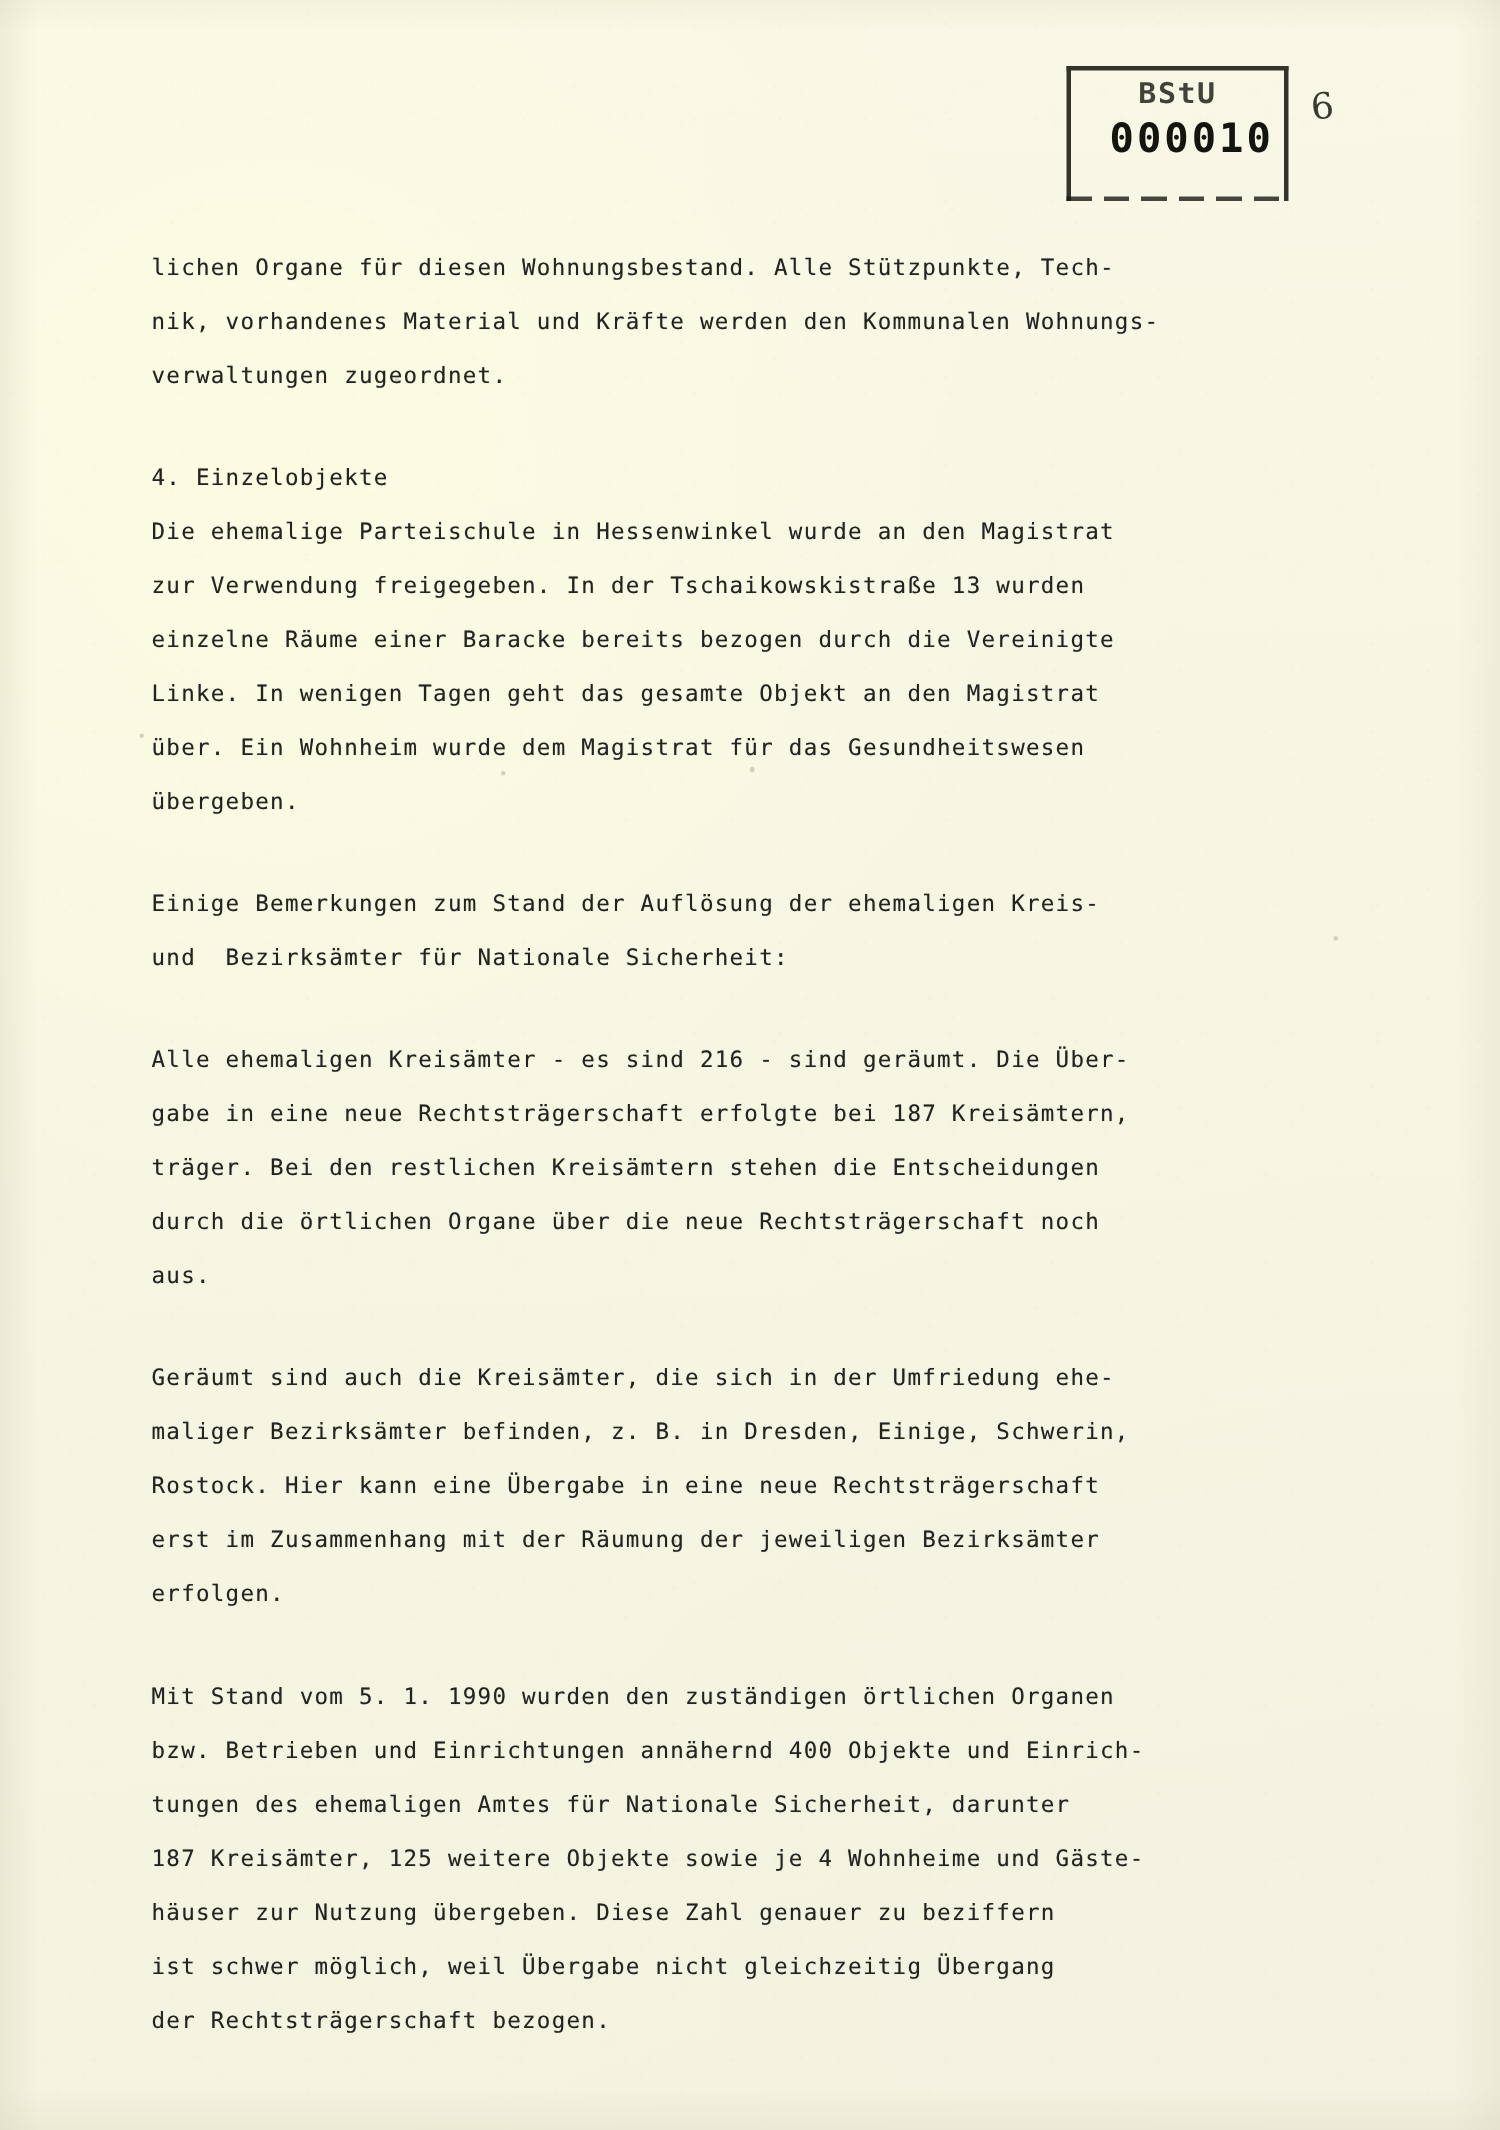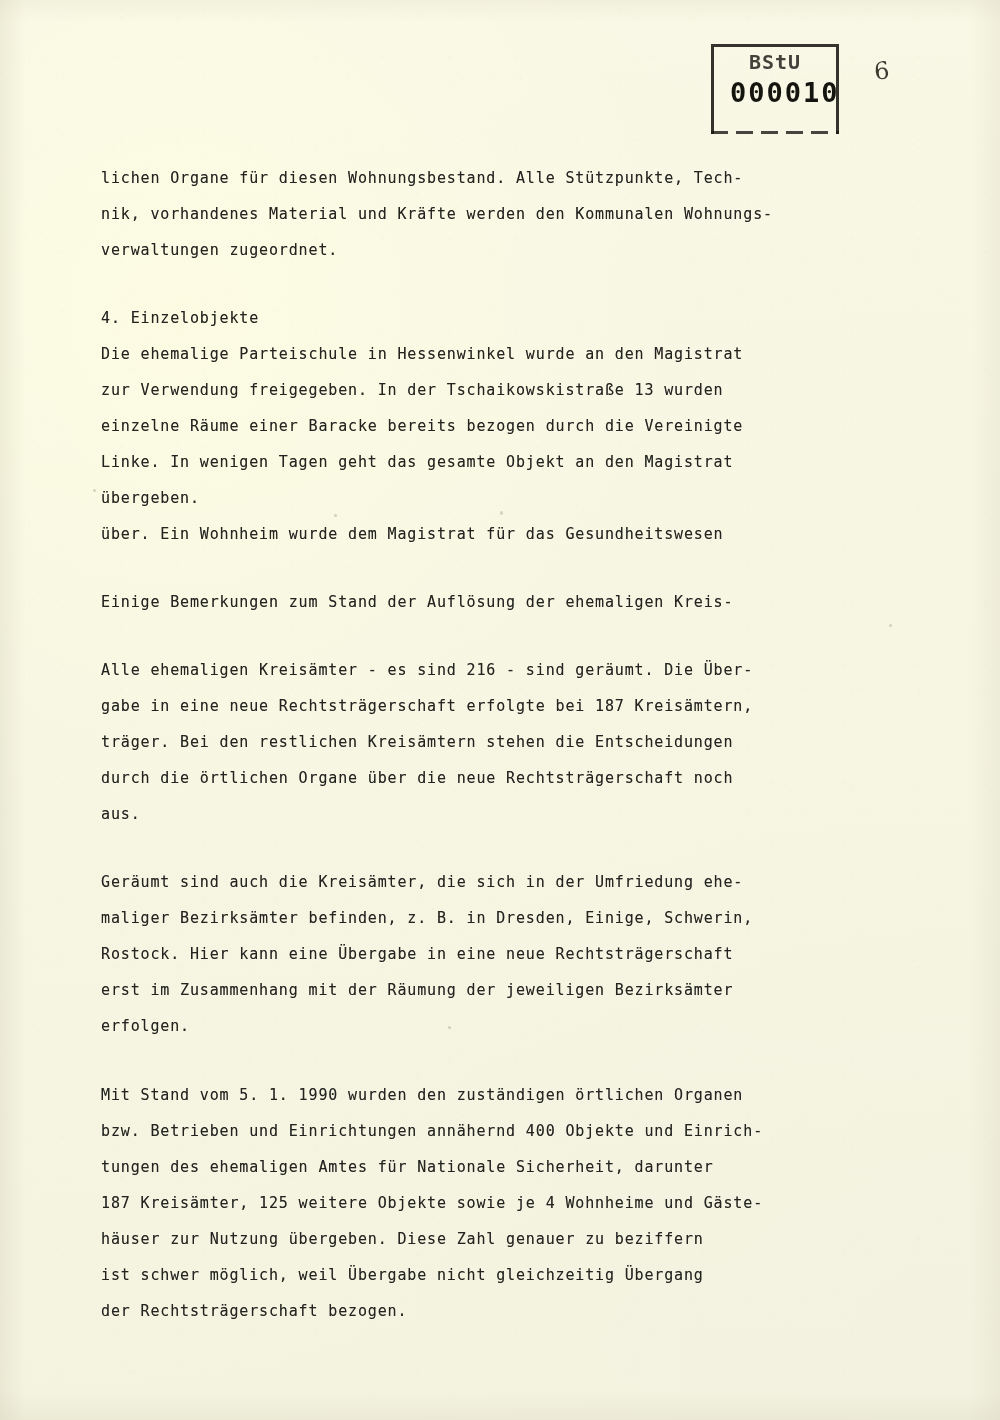--- a/index.html
+++ b/index.html
@@ -42,21 +42,21 @@
       linear-gradient(to left, rgba(205,203,178,0.22) 0px, rgba(205,203,178,0.0) 30px),
       linear-gradient(to bottom, rgba(205,203,178,0.18) 0px, rgba(205,203,178,0.0) 22px),
       linear-gradient(to top, rgba(200,198,172,0.20) 0px, rgba(205,203,178,0.0) 28px);
   }
 
   
   .stamp {
     position: absolute;
     left: 711px;
     top: 44px;
-    width: 128px;
+    width: 148px;
     height: 90px;
     box-sizing: border-box;
   }
   .stamp-border {
     position: absolute;
     inset: 0;
     border: 3px solid #191914;
     border-bottom: 0;
     opacity: 0.88;
   }
@@ -163,25 +163,26 @@
         <div class="line">lichen Organe für diesen Wohnungsbestand. Alle Stützpunkte, Tech-</div>
         <div class="line">nik, vorhandenes Material und Kräfte werden den Kommunalen Wohnungs-</div>
         <div class="line">verwaltungen zugeordnet.</div>
       </div>
       <div class="para">
         <div class="line">4. Einzelobjekte</div>
         <div class="line">Die ehemalige Parteischule in Hessenwinkel wurde an den Magistrat</div>
         <div class="line">zur Verwendung freigegeben. In der Tschaikowskistraße 13 wurden</div>
         <div class="line">einzelne Räume einer Baracke bereits bezogen durch die Vereinigte</div>
         <div class="line">Linke. In wenigen Tagen geht das gesamte Objekt an den Magistrat</div>
+        <div class="line">über. Ein Wohnheim wurde dem Magistrat für das Gesundheitswesen</div>
         <div class="line">übergeben.</div>
-        <div class="line">über. Ein Wohnheim wurde dem Magistrat für das Gesundheitswesen</div>
       </div>
       <div class="para">
         <div class="line">Einige Bemerkungen zum Stand der Auflösung der ehemaligen Kreis-</div>
+        <div class="line">und  Bezirksämter für Nationale Sicherheit:</div>
       </div>
       <div class="para">
         <div class="line">Alle ehemaligen Kreisämter - es sind 216 - sind geräumt. Die Über-</div>
         <div class="line">gabe in eine neue Rechtsträgerschaft erfolgte bei 187 Kreisämtern,</div>
         <div class="line">träger. Bei den restlichen Kreisämtern stehen die Entscheidungen</div>
         <div class="line">durch die örtlichen Organe über die neue Rechtsträgerschaft noch</div>
         <div class="line">aus.</div>
       </div>
       <div class="para">
         <div class="line">Geräumt sind auch die Kreisämter, die sich in der Umfriedung ehe-</div>

